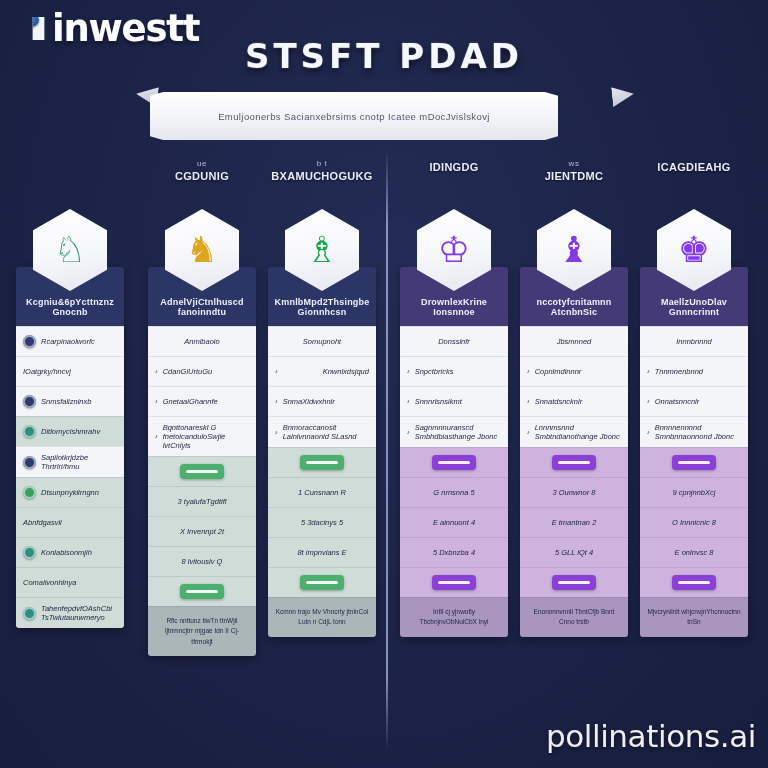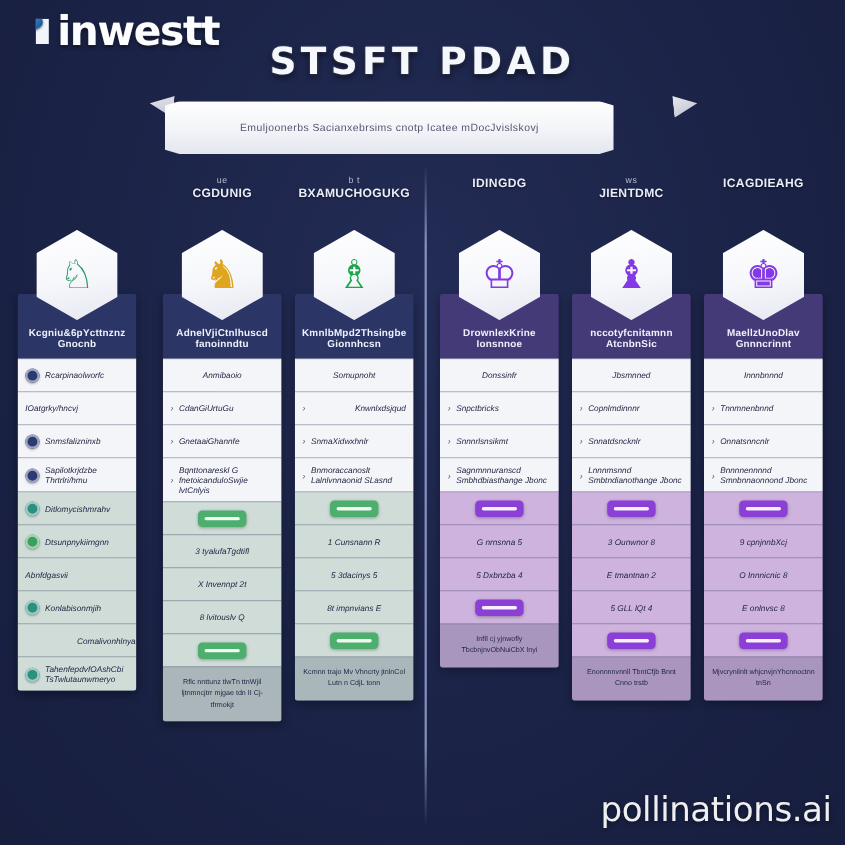--- a/index.html
+++ b/index.html
@@ -197,42 +197,42 @@
               <span class="dot" style="background: rgb(44, 58, 114);"></span>
               <span style="white-space: pre-line;">Rcarpinaolworfc</span>
             </div>
             <div class="row" style="background: rgb(244, 245, 249);">
               <span style="white-space: pre-line;">IOatgrky/hncvj</span>
             </div>
             <div class="row" style="background: rgb(244, 245, 249);">
               <span class="dot" style="background: rgb(44, 58, 114);"></span>
               <span style="white-space: pre-line;">Snmsfalizninxb</span>
             </div>
+            <div class="row" style="background: rgb(207, 220, 216);">
+              <span class="dot" style="background: rgb(47, 143, 127);"></span>
+              <span style="white-space: pre-line;">Ditlomycishmrahv</span>
+            </div>
             <div class="row" style="background: rgb(244, 245, 249);">
               <span class="dot" style="background: rgb(44, 58, 114);"></span>
               <span style="white-space: pre-line;">Sapilotkrjdzbe
 Thrtrlri/hmu</span>
             </div>
             <div class="row" style="background: rgb(207, 220, 216);">
-              <span class="dot" style="background: rgb(47, 143, 127);"></span>
-              <span style="white-space: pre-line;">Ditlomycishmrahv</span>
-            </div>
-            <div class="row" style="background: rgb(207, 220, 216);">
               <span class="dot" style="background: rgb(58, 160, 94);"></span>
               <span style="white-space: pre-line;">Dtsunpnykiirngnn</span>
             </div>
             <div class="row" style="background: rgb(207, 220, 216);">
               <span style="white-space: pre-line;">Abnfdgasvii</span>
             </div>
             <div class="row" style="background: rgb(207, 220, 216);">
               <span class="dot" style="background: rgb(47, 143, 127);"></span>
               <span style="white-space: pre-line;">Konlabisonmjih</span>
             </div>
             <div class="row" style="background: rgb(207, 220, 216);">
-              <span style="white-space: pre-line; margin-left: 47px;">Comalivonhlnya</span>
+              <span style="white-space: pre-line;">Comalivonhlnya</span>
             </div>
             <div class="row" style="background: rgb(207, 220, 216);">
               <span class="dot" style="background: rgb(47, 143, 127);"></span>
               <span style="white-space: pre-line;">TahenfepdvfOAshCbi
 TsTwlutaunwmeryo</span>
             </div>
           </div>
         </div>
       </div>
       <div class="col" style="left: 148px;">
@@ -366,20 +366,23 @@
               <span class="bullet">›</span>
               <span style="white-space: pre-line;">Sagnmnnuranscd Smbhdbiasthange Jbonc</span>
             </div>
             <div class="row center" style="background: rgb(205, 179, 221);">
               <span class="pill" style="background: rgb(139, 63, 214);"></span>
             </div>
             <div class="row center" style="background: rgb(205, 179, 221);">
               <span style="white-space: pre-line;">G nrnsnna 5</span>
             </div>
             <div class="row center" style="background: rgb(205, 179, 221);">
+              <span style="white-space: pre-line;">E ainnuont 4</span>
+            </div>
+            <div class="row center" style="background: rgb(205, 179, 221);">
               <span style="white-space: pre-line;">5 Dxbnzba 4</span>
             </div>
             <div class="row center" style="background: rgb(205, 179, 221);">
               <span class="pill" style="background: rgb(139, 63, 214);"></span>
             </div>
           </div>
           <div class="foot" style="background: rgb(205, 179, 221);">InfIl cj yjnwofly TbcbnjnvObNuiCbX lnyi</div>
         </div>
       </div>
       <div class="col" style="left: 520px;">

